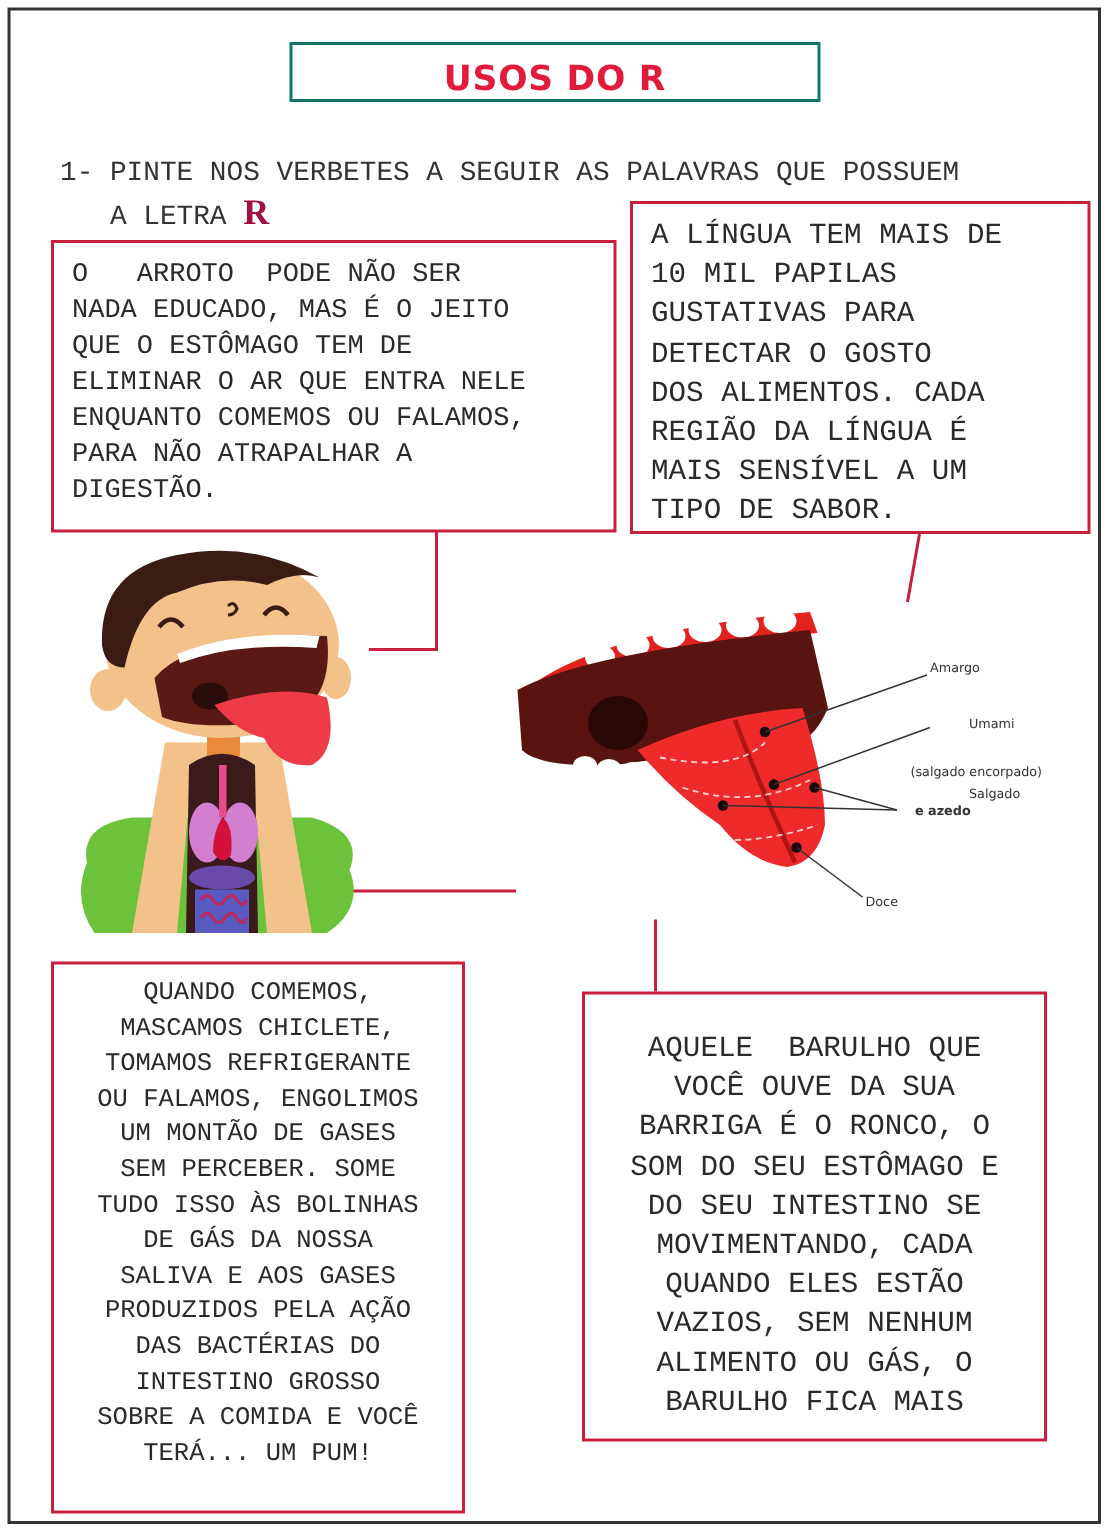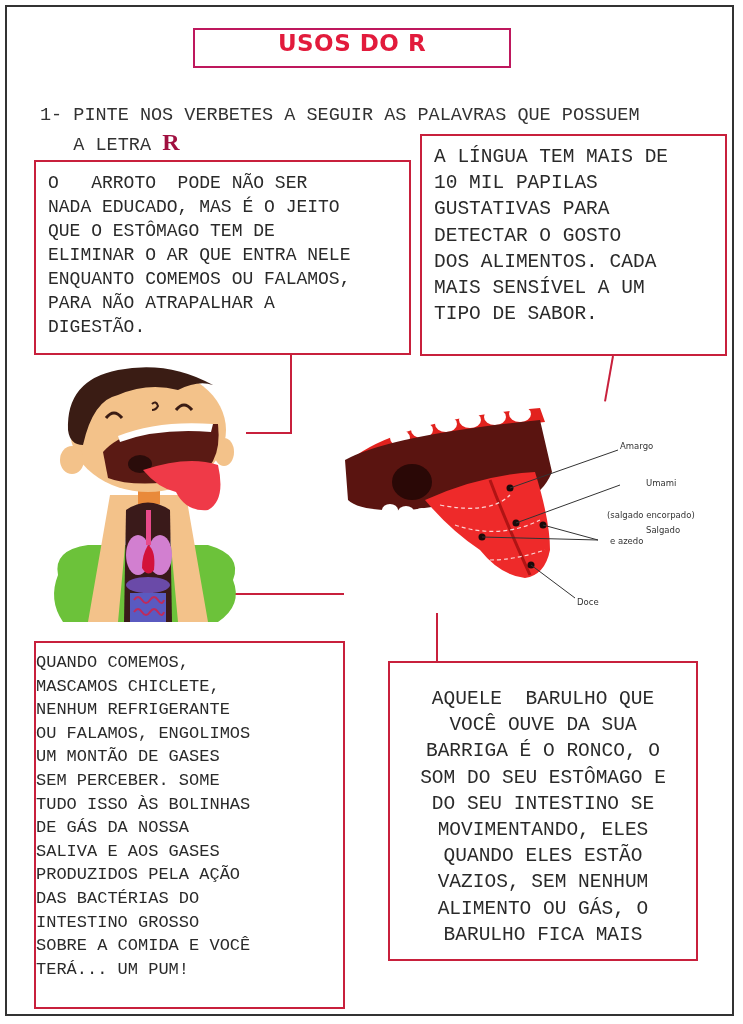--- a/index.html
+++ b/index.html
@@ -1,26 +1,26 @@
 <!DOCTYPE html>
 <html><head>
 <meta charset="utf-8">
 <style>
   html, body { margin: 0; padding: 0; background: #ffffff; }
   body { width: 743px; height: 1024px; position: relative; overflow: hidden; font-family: "Liberation Mono", "DejaVu Sans Mono", monospace; color: #2a2a2a; }
   .frame { position: absolute; left: 5px; top: 5px; width: 729px; height: 1011px; border: 2px solid #333; box-sizing: border-box; }
-  .title-box { position: absolute; left: 193px; top: 28px; width: 318px; height: 40px; border: 2px solid #be185d; box-sizing: border-box; display: flex; align-items: flex-start; justify-content: center; }
+  .title-box { position: absolute; left: 193px; top: 28px; width: 354px; height: 40px; border: 2px solid #0f766e; box-sizing: border-box; display: flex; align-items: flex-end; justify-content: center; }
   .title-box span { font-family: "DejaVu Sans", sans-serif; font-weight: bold; color: #e21b3c; font-size: 23px; letter-spacing: 0.5px; }
   .instruction { position: absolute; left: 40px; top: 102px; font-size: 18.5px; line-height: 27px; color: #333; white-space: pre; }
   .instruction .r { font-family: "Liberation Serif", serif; font-weight: bold; color: #a01040; font-size: 24px; }
   .box { position: absolute; border: 2px solid #c8203c; box-sizing: border-box; background: #fff; font-size: 18px; line-height: 24px; color: #2a2a2a; }
   .box p { margin: 0; white-space: pre; }
   .box1 { left: 34px; top: 160px; width: 377px; height: 195px; padding: 9px 0 0 12px; }
   .box2 { left: 420px; top: 134px; width: 307px; height: 222px; padding: 8px 0 0 12px; font-size: 19.5px; line-height: 26.2px; }
-  .box3 { left: 34px; top: 641px; width: 311px; height: 368px; padding: 8px 0 0 0; font-size: 17px; line-height: 23.6px; }
+  .box3 { left: 34px; top: 641px; width: 276px; height: 368px; padding: 8px 0 0 0; text-align: center; font-size: 17px; line-height: 23.6px; }
   .box4 { left: 388px; top: 661px; width: 310px; height: 300px; padding: 23px 0 0 0; text-align: center; font-size: 19.5px; line-height: 26.2px; }
   .line { position: absolute; background: #c8203c; }
   .ill { position: absolute; }
   .lbl { position: absolute; font-family: "DejaVu Sans", sans-serif; font-size: 8.5px; color: #333; line-height: 10px; }
 </style>
 </head>
 <body>
 
 <div class="frame"></div>
 
@@ -40,48 +40,49 @@
   <p>PARA NÃO ATRAPALHAR A</p>
   <p>DIGESTÃO.</p>
 </div>
 
 <div class="box box2">
   <p>A LÍNGUA TEM MAIS DE</p>
   <p>10 MIL PAPILAS</p>
   <p>GUSTATIVAS PARA</p>
   <p>DETECTAR O GOSTO</p>
   <p>DOS ALIMENTOS. CADA</p>
+  <p>REGIÃO DA LÍNGUA É</p>
   <p>MAIS SENSÍVEL A UM</p>
   <p>TIPO DE SABOR.</p>
 </div>
 
 <div class="box box3">
   <p>QUANDO COMEMOS,</p>
   <p>MASCAMOS CHICLETE,</p>
-  <p>NENHUM REFRIGERANTE</p>
+  <p>TOMAMOS REFRIGERANTE</p>
   <p>OU FALAMOS, ENGOLIMOS</p>
   <p>UM MONTÃO DE GASES</p>
   <p>SEM PERCEBER. SOME</p>
   <p>TUDO ISSO ÀS BOLINHAS</p>
   <p>DE GÁS DA NOSSA</p>
   <p>SALIVA E AOS GASES</p>
   <p>PRODUZIDOS PELA AÇÃO</p>
   <p>DAS BACTÉRIAS DO</p>
   <p>INTESTINO GROSSO</p>
   <p>SOBRE A COMIDA E VOCÊ</p>
   <p>TERÁ... UM PUM!</p>
 </div>
 
 <div class="box box4">
   <p>AQUELE  BARULHO QUE</p>
   <p>VOCÊ OUVE DA SUA</p>
   <p>BARRIGA É O RONCO, O</p>
   <p>SOM DO SEU ESTÔMAGO E</p>
   <p>DO SEU INTESTINO SE</p>
-  <p>MOVIMENTANDO, ELES</p>
+  <p>MOVIMENTANDO, CADA</p>
   <p>QUANDO ELES ESTÃO</p>
   <p>VAZIOS, SEM NENHUM</p>
   <p>ALIMENTO OU GÁS, O</p>
   <p>BARULHO FICA MAIS</p>
 </div>
 
 <div class="line" style="left:290px; top:354px; width:2px; height:80px;"></div>
 <div class="line" style="left:246px; top:432px; width:46px; height:2px;"></div>
 <div class="line" style="left:612px; top:356px; width:2px; height:46px; transform: rotate(10deg); transform-origin: top;"></div>
 <div class="line" style="left:196px; top:593px; width:148px; height:2px;"></div>
@@ -165,14 +166,14 @@
     <line x1="176" y1="123" x2="280" y2="85"></line>
     <line x1="203" y1="125" x2="258" y2="140"></line>
     <line x1="142" y1="137" x2="258" y2="140"></line>
     <line x1="191" y1="165" x2="235" y2="198"></line>
   </g>
 </svg>
 <div class="lbl" style="left:620px; top:441px;">Amargo</div>
 <div class="lbl" style="left:646px; top:478px;">Umami</div>
 <div class="lbl" style="left:607px; top:510px;">(salgado encorpado)</div>
 <div class="lbl" style="left:610px; top:525px;margin-left:36px;">Salgado</div>
-<div class="lbl" style="left:610px; top:536px;">e azedo</div>
+<div class="lbl" style="left:610px; top:536px;font-weight:bold;">e azedo</div>
 <div class="lbl" style="left:577px; top:597px;">Doce</div>
 
 </body></html>

